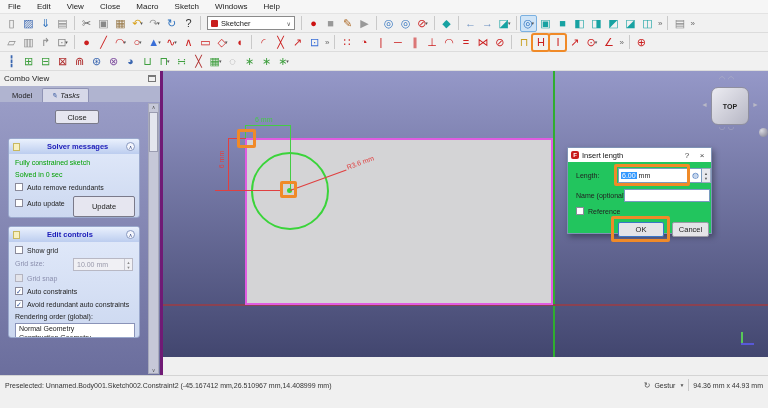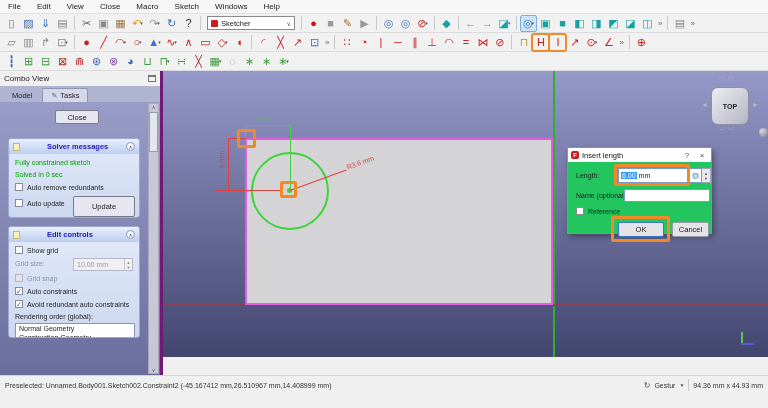--- a/index.html
+++ b/index.html
@@ -25,21 +25,21 @@
   .wbcombo .caret { margin-left:auto; font-size:6px; color:#555;}
   .wbflag { width:7px; height:7px; background:#c81e1e; border-radius:1px; flex:none;}
 
   
   #main { display:flex; height:304px; }
   #combo { width:163px; flex:none; display:flex; flex-direction:column; background:#f0f0f0; border-right:3px solid #701a75;}
   #combo-header { height:15px; display:flex; align-items:center; font-size:8px; color:#222; padding:0 4px; background:#f0f0f0;}
   .float-icon { margin-left:auto; width:8px; height:7px; border:1px solid #777; border-top:2px solid #777;}
   #combo-tabs { height:16px; background:#b0b4d0; display:flex; align-items:flex-end; padding-left:4px; gap:2px;}
   .ctab { font-size:7.5px; color:#222; padding:2px 8px 2px 8px; display:flex; gap:3px; align-items:center;}
-  .ctab.active { background:#d6d8e8; border:1px solid #8f93b5; border-bottom:none; border-radius:2px 2px 0 0;}
+  .ctab.active { background:#d6d8e8; border:1px solid #8f93b5; border-bottom:none; border-radius:2px 2px 0 0;font-style:italic;}
   #combo-content { flex:1; position:relative; background:linear-gradient(#999cc6,#6b6e9d); }
   .vscroll { position:absolute; right:1px; top:1px; bottom:1px; width:11px; background:#c6c8d8; border:1px solid #a8aabc; font-size:5px; color:#555; display:flex; flex-direction:column; align-items:center;}
   .vscroll .thumb { width:9px; height:40px; background:#e4e6ee; border:1px solid #9a9cb0; margin-top:2px;}
   .panel-btn { position:absolute; background:#e6e6f0; border:1px solid #7a7a8a; border-radius:2px; font-size:7.5px; color:#222; display:flex; align-items:center; justify-content:center;}
   #close-btn { left:55px; top:8px; width:44px; height:14px;}
 
   .taskbox { position:absolute; left:8px; width:132px; border:1px solid #9aa8cc; border-radius:3px; overflow:hidden; background:linear-gradient(#e2eafa,#ccd8f0);}
   .taskbox-header { height:15px; background:linear-gradient(#eaf1fd,#bccdef); display:flex; align-items:center; padding:0 4px; gap:3px;}
   .taskbox-title { font-size:7.5px; font-weight:bold; color:#1a1ab8;padding-left:24px;}
   .note-icon { width:7px; height:8px; background:#f7f0c0; border:1px solid #c8b860;}

